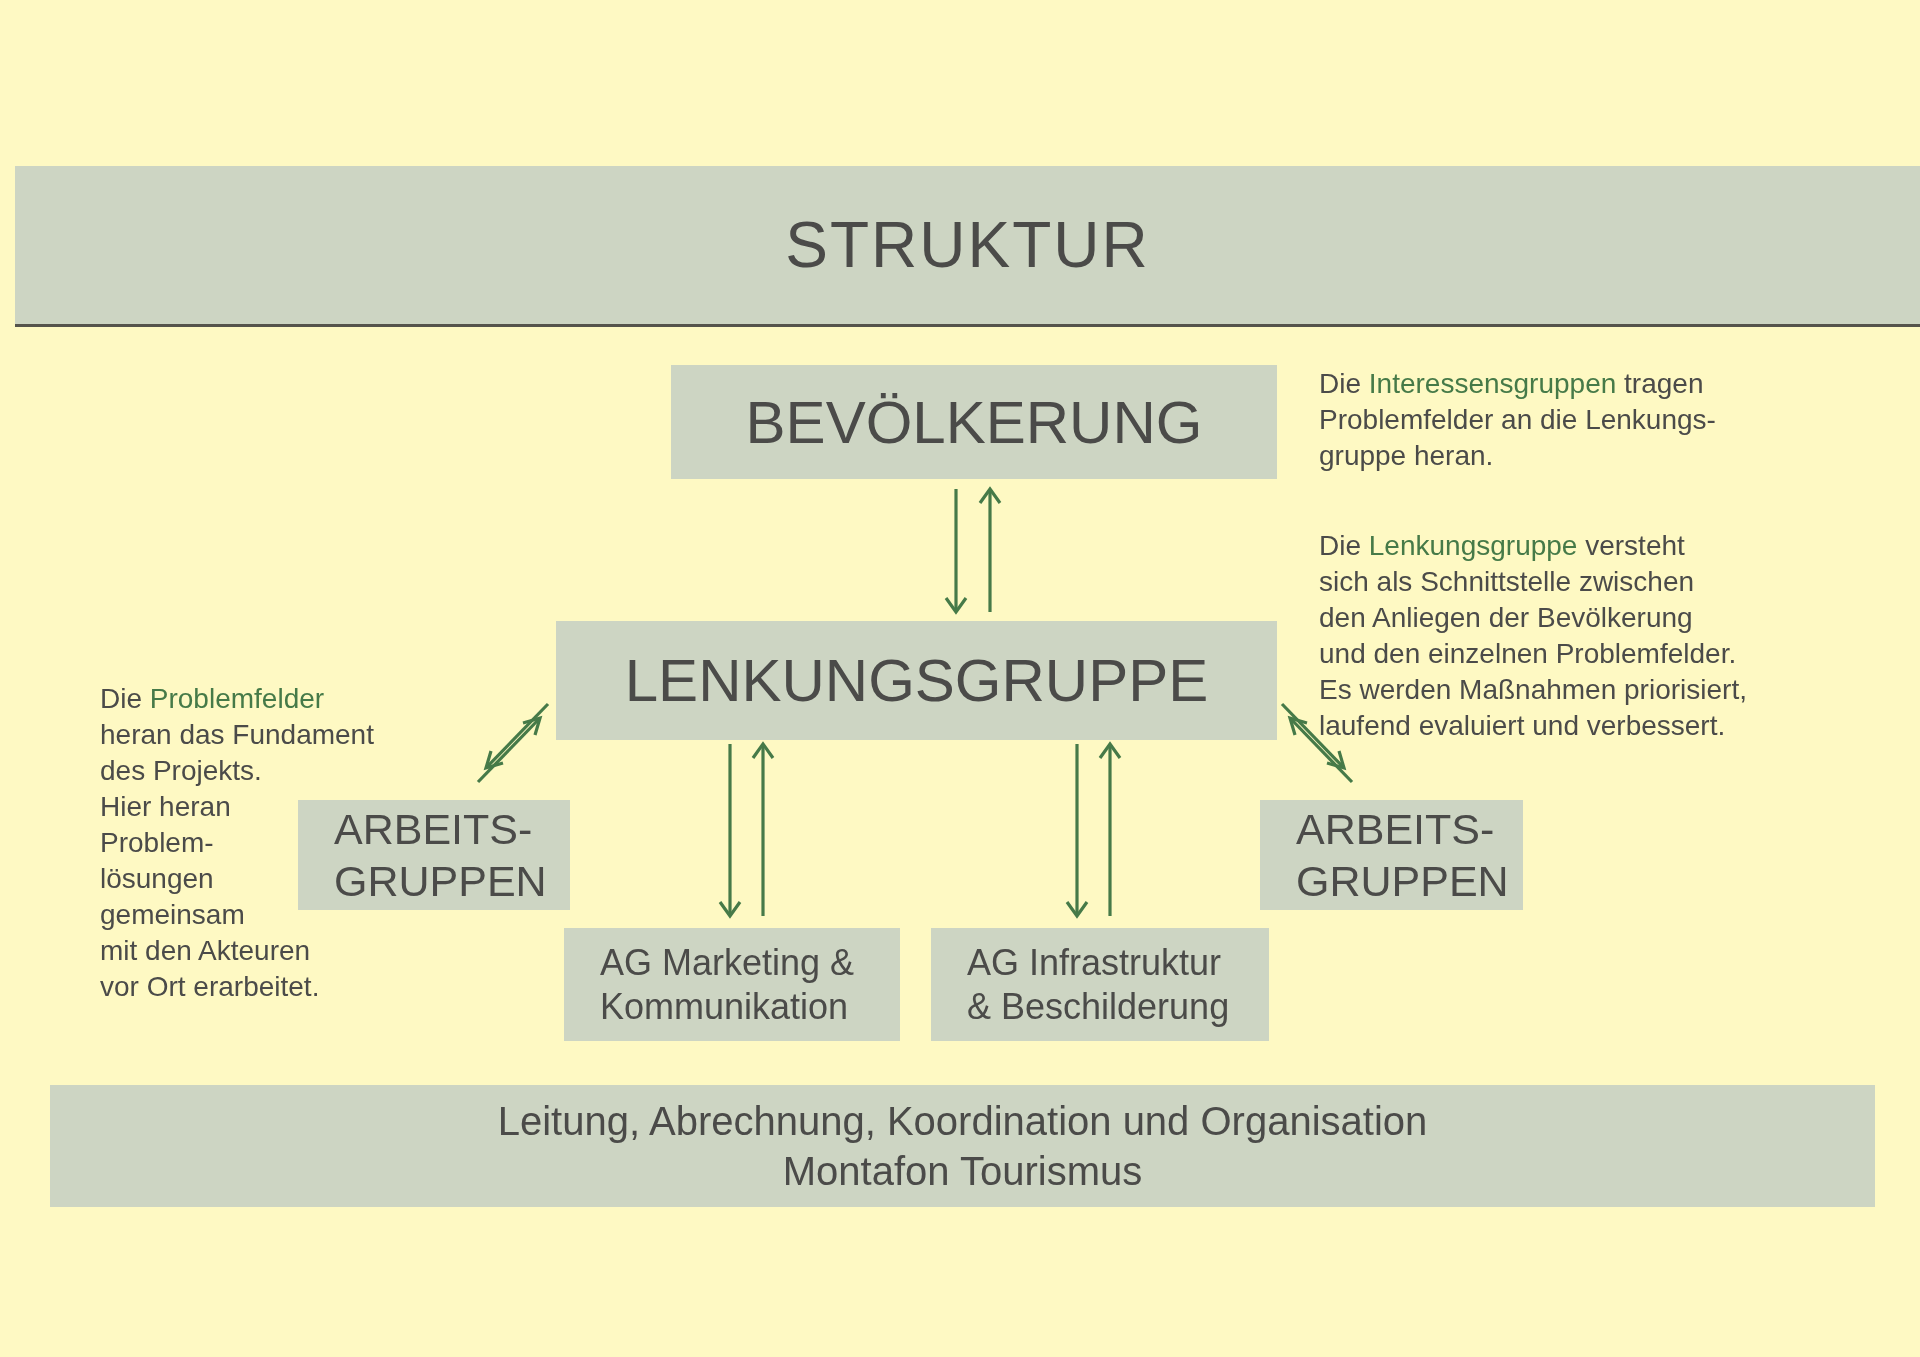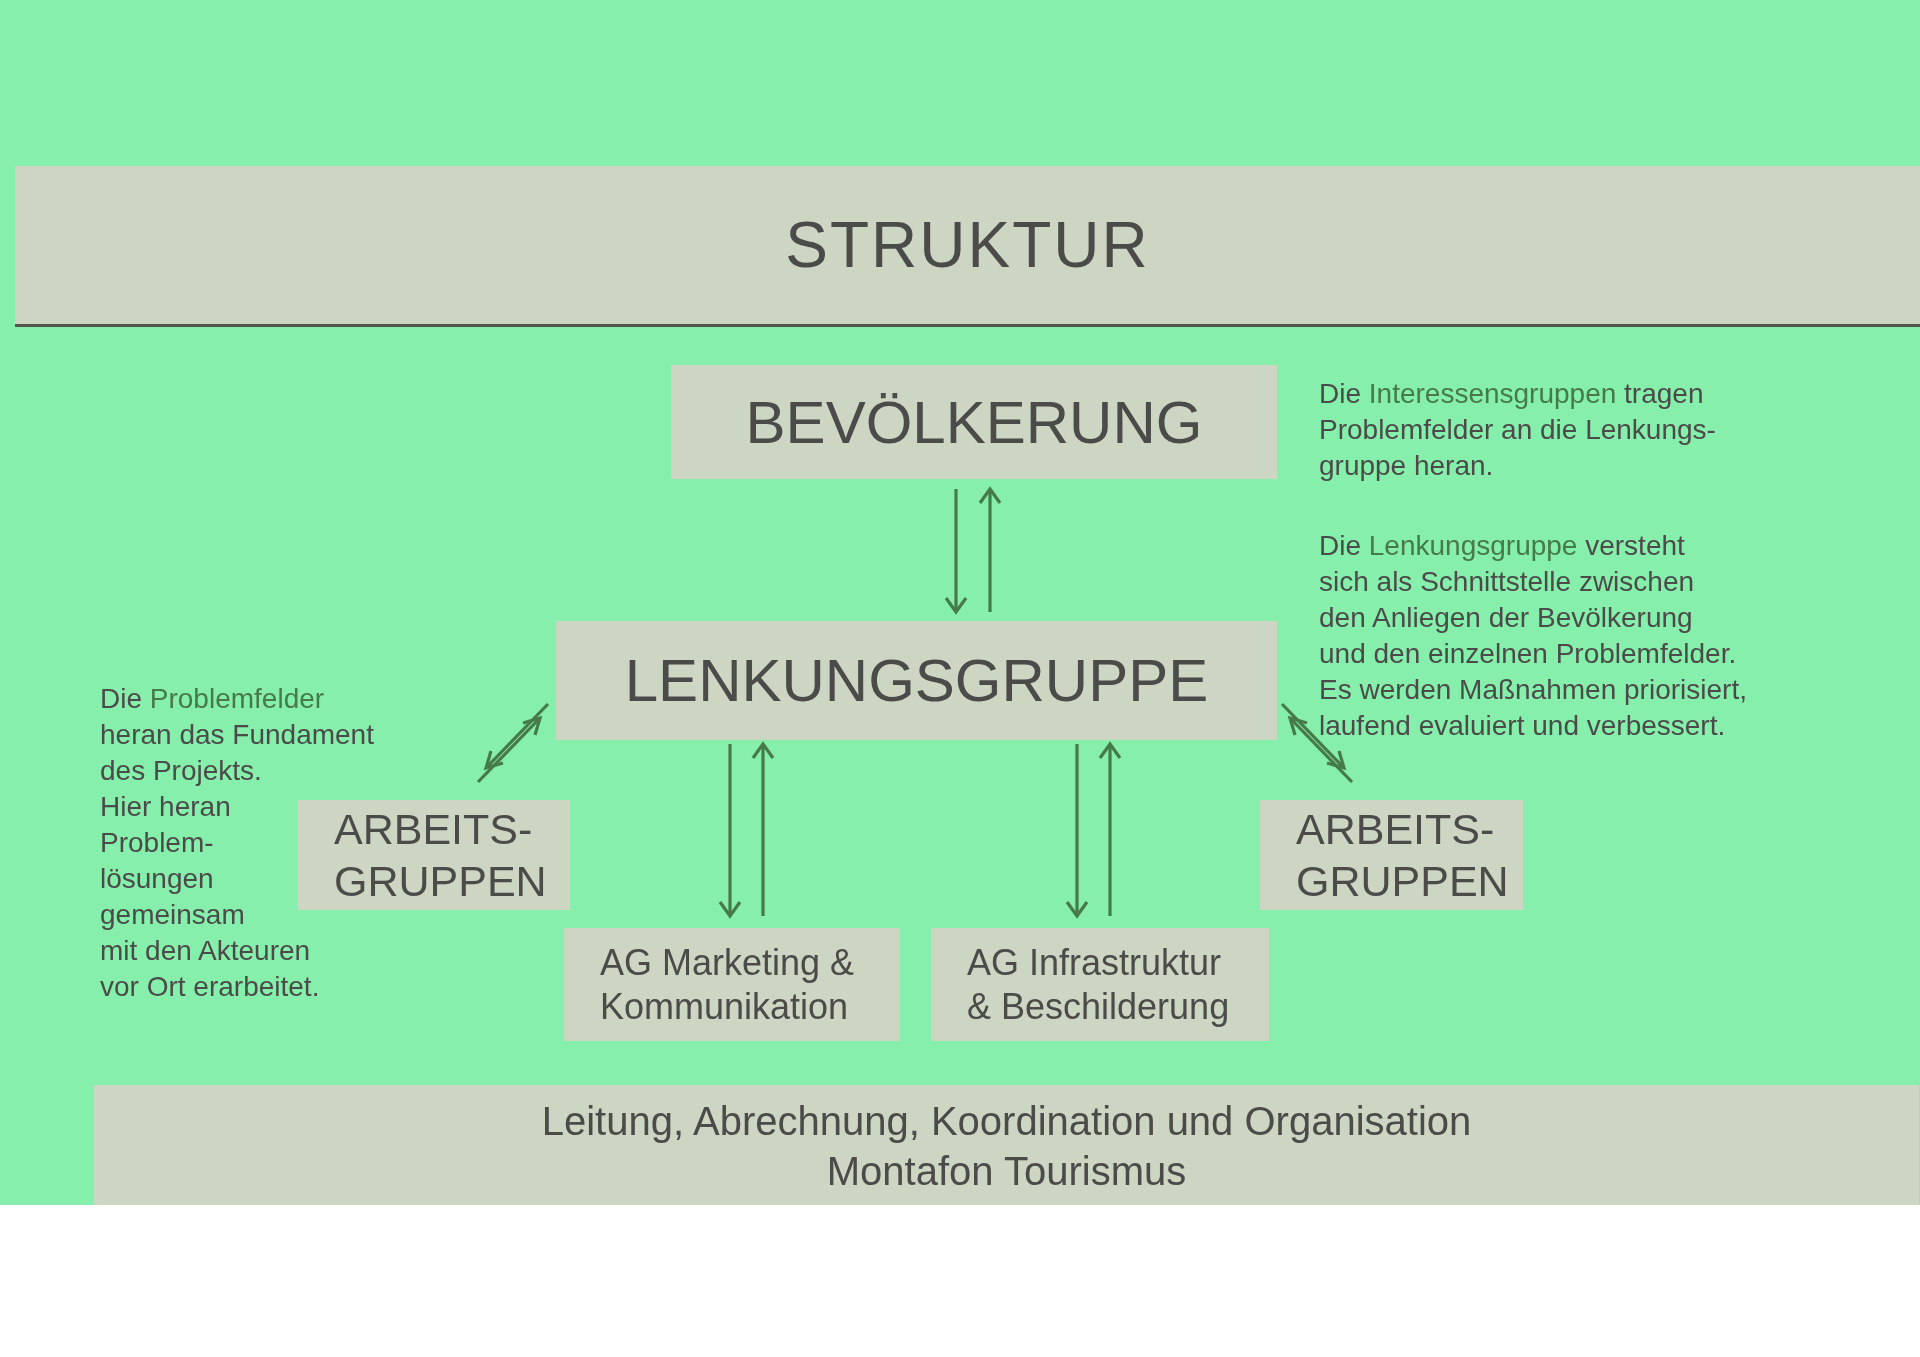--- a/index.html
+++ b/index.html
@@ -6,22 +6,22 @@
     --box-bg: #cdd5c3;
     --text: #4b4b49;
     --accent-green: #467a48;
     --rule: #55544c;
   }
   html, body { margin: 0; padding: 0; background: #ffffff; }
   body { font-family: "Liberation Sans", sans-serif; color: var(--text); }
   .canvas {
     position: relative;
     width: 1920px;
-    height: 1205px;
-    background: #86efac;
+    height: 1357px;
+    background: #fef9c3;
     overflow: hidden;
   }
   .header-bar {
     position: absolute;
     left: 15px; top: 166px;
     width: 1905px; height: 158px;
     background: var(--box-bg);
     border-bottom: 3px solid var(--rule);
     display: flex; align-items: center; justify-content: center;
   }
@@ -64,42 +64,41 @@
     left: 931px; top: 928px; width: 338px; height: 113px;
     font-size: 36px; line-height: 44px;
   }
   .note {
     position: absolute;
     font-size: 28px;
     line-height: 36px;
     color: var(--text);
   }
   .note-left  { left: 100px; top: 681px; width: 330px; }
-  .note-right-top { left: 1319px; top: 376px; width: 520px; }
+  .note-right-top { left: 1319px; top: 366px; width: 520px; }
   .note-right-bottom { left: 1319px; top: 528px; width: 540px; }
   .note .hl { color: var(--accent-green); }
   .arrow-layer {
     position: absolute;
     left: 0; top: 0;
     width: 1920px; height: 1357px;
     pointer-events: none;
   }
   .arrow { stroke: var(--accent-green); stroke-width: 3.2; fill: none; }
   .footer-bar {
     position: absolute;
     left: 50px; top: 1085px;
     width: 1825px; height: 122px;
     background: var(--box-bg);
     display: flex; flex-direction: column;
     align-items: center; justify-content: center;
     font-size: 40px;
     line-height: 50px;
     text-align: center;
     color: var(--text);
-    margin-left: 44px;
   }
 </style>
 </head>
 <body>
 
 <div class="canvas">
 
   <div class="header-bar">
     <div class="page-title">STRUKTUR</div>
   </div>

